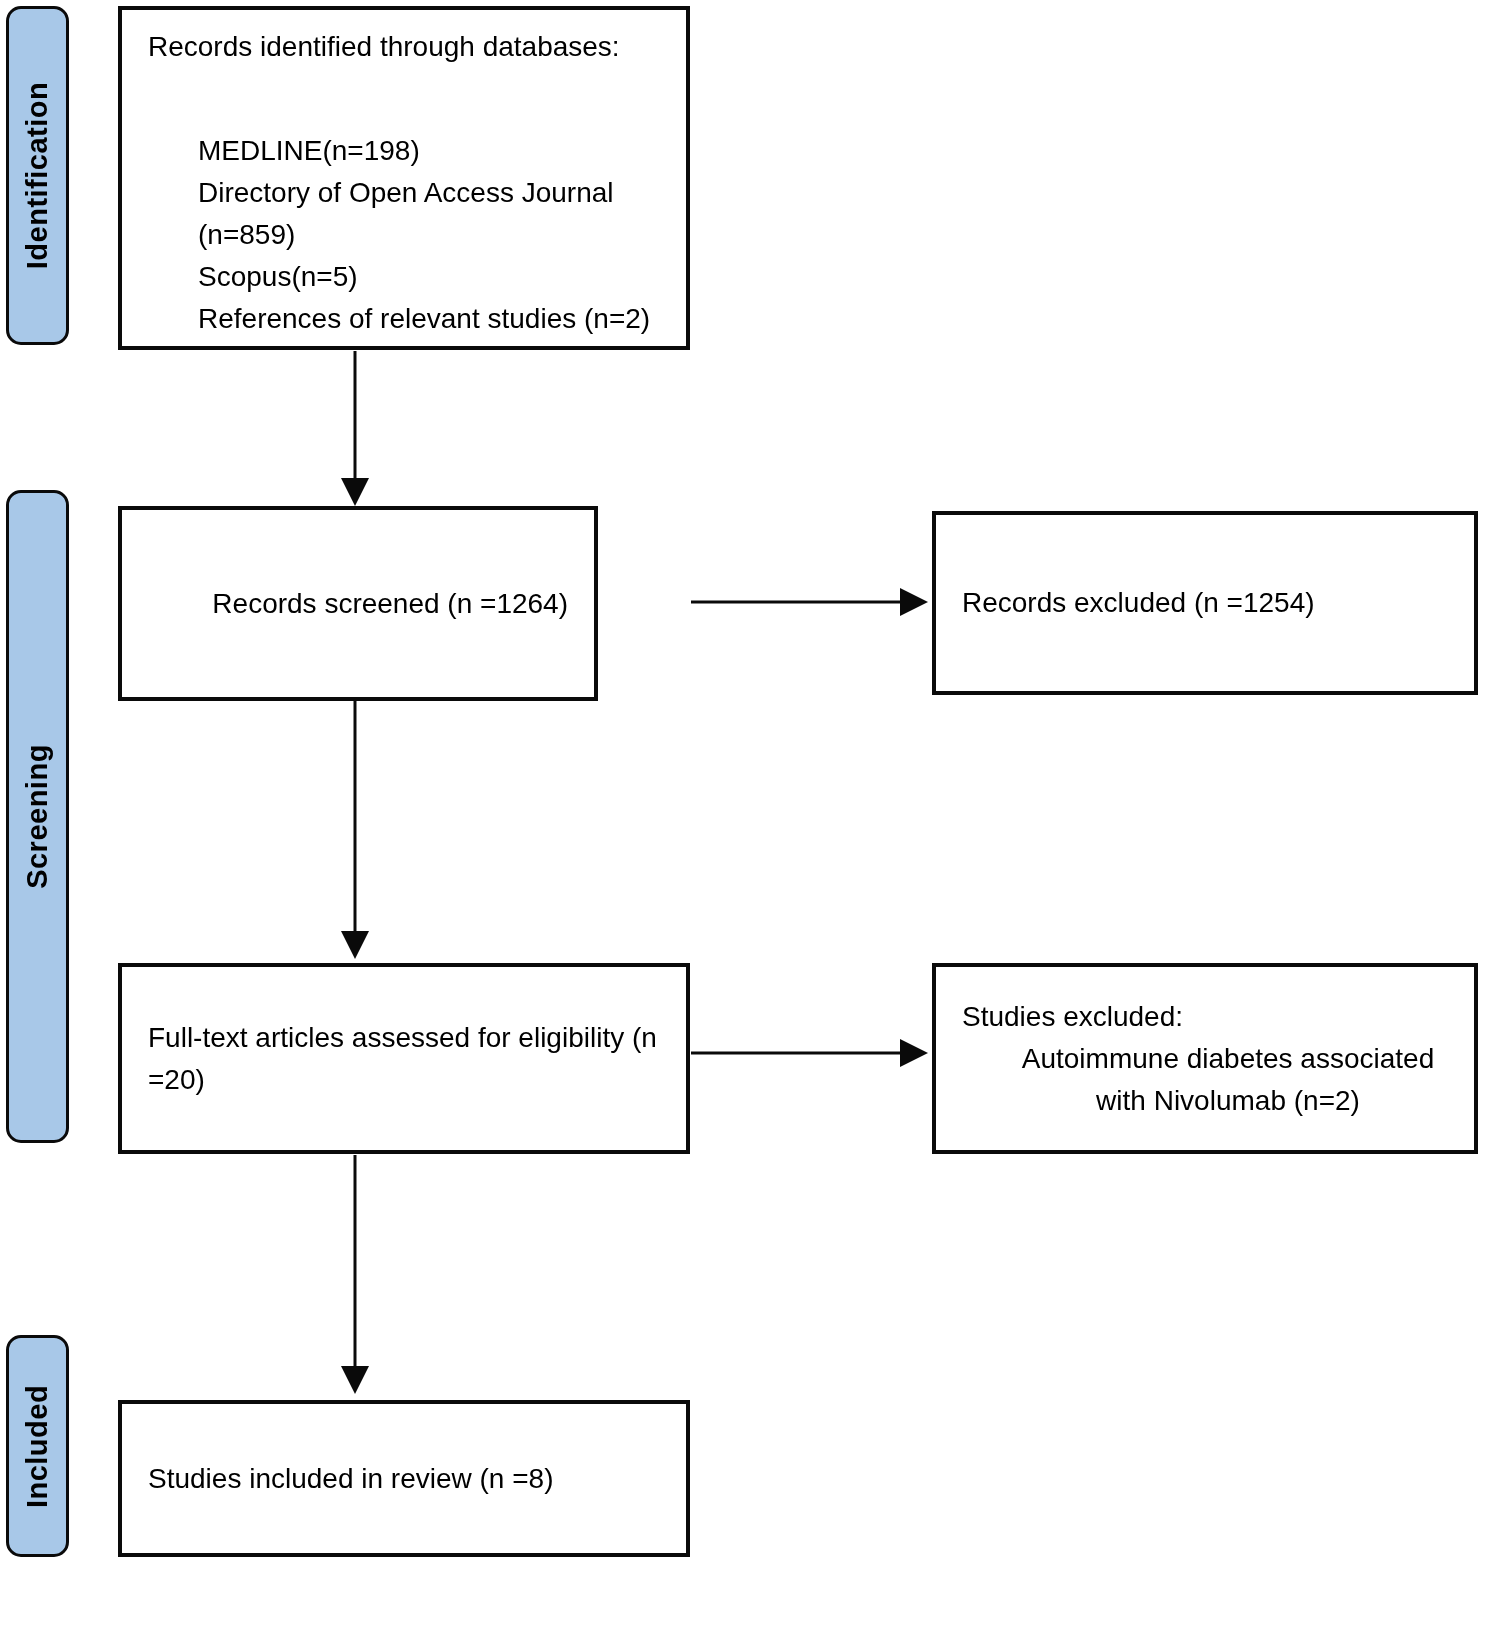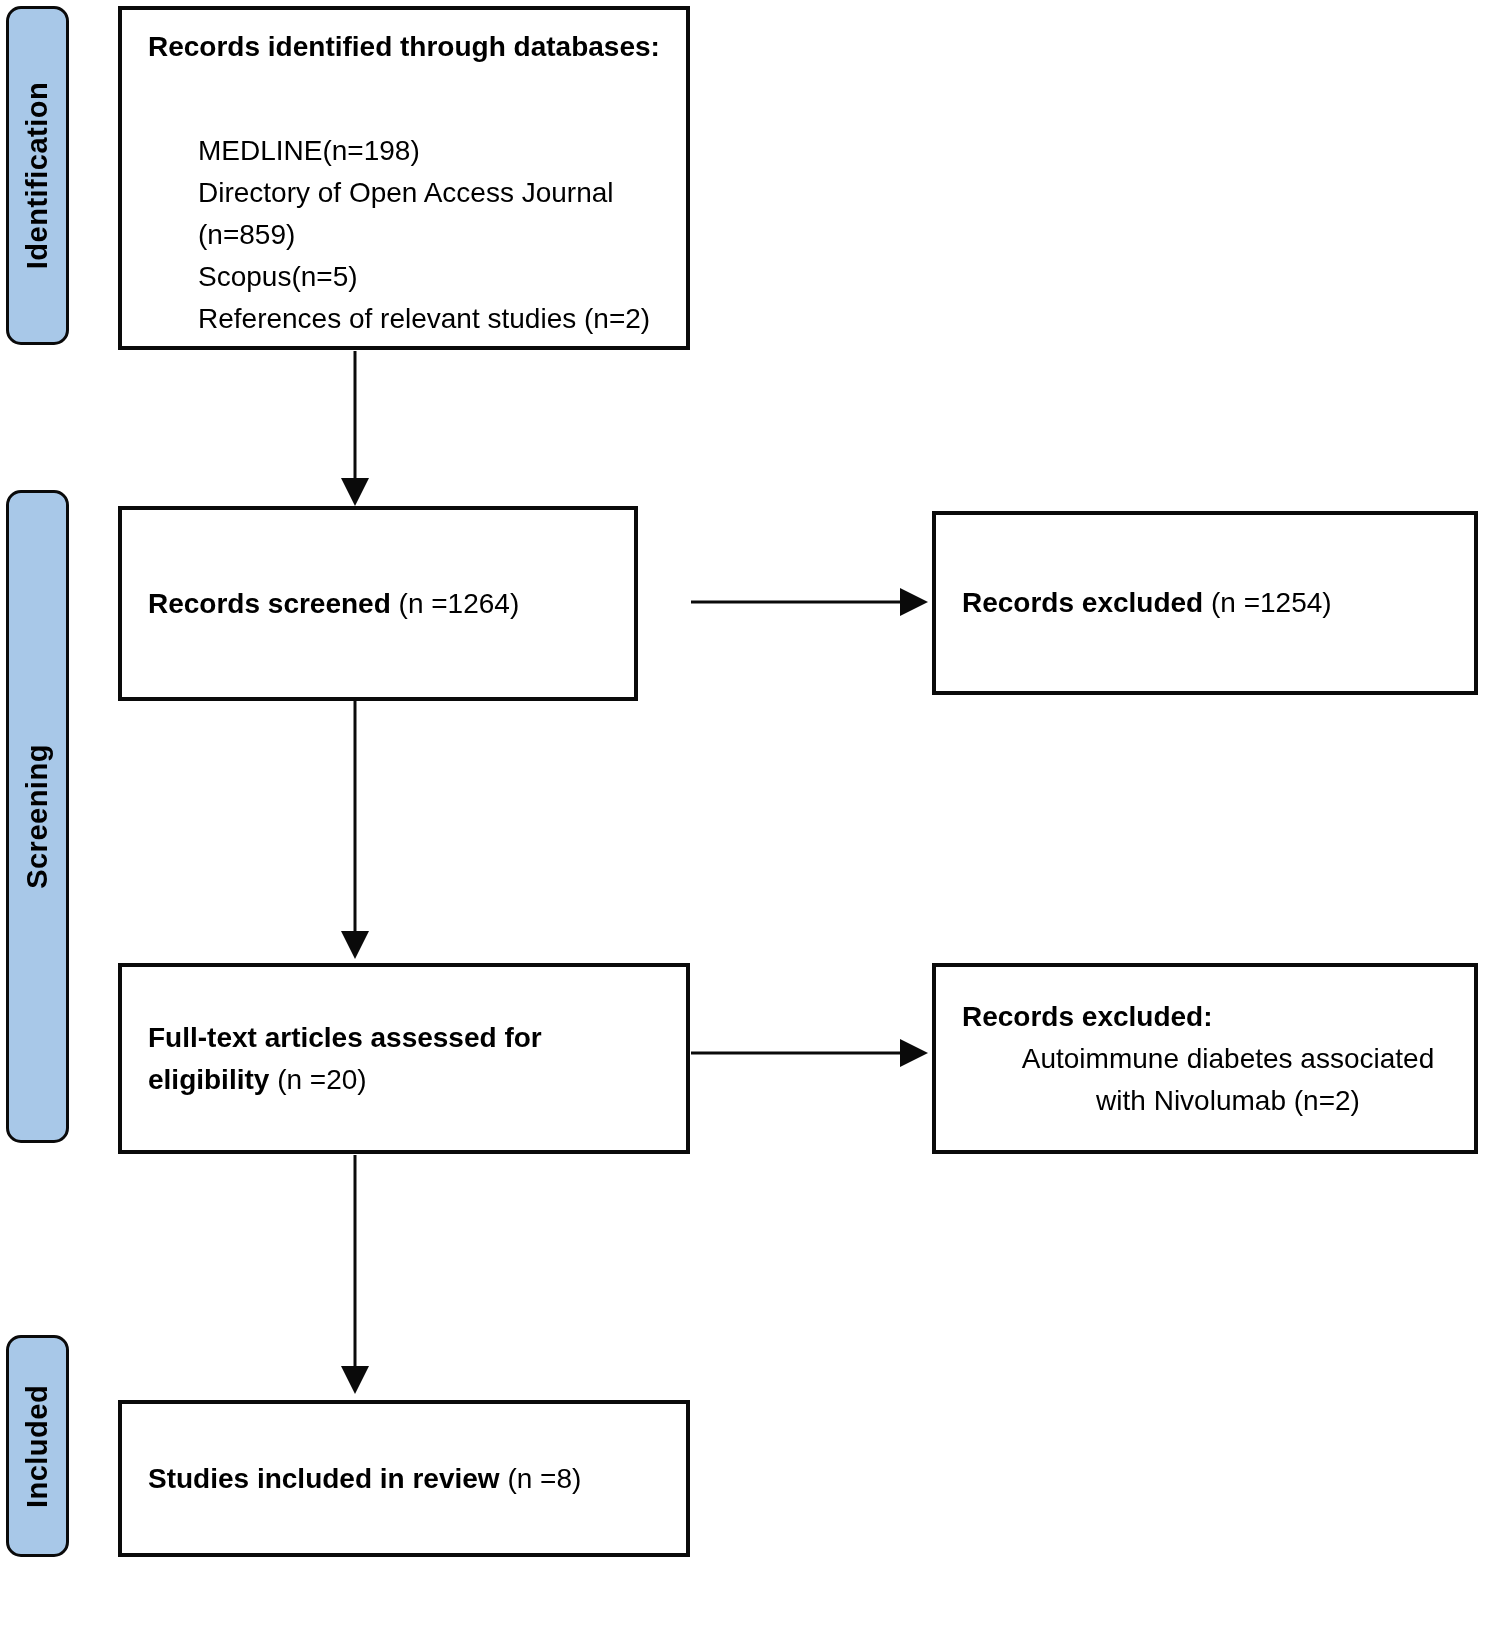--- a/index.html
+++ b/index.html
@@ -36,21 +36,21 @@
     box-sizing: border-box;
     font-size: 28px;
     line-height: 1.5;
     padding: 16px 26px;
   }
   .center-v {
     display: flex;
     flex-direction: column;
     justify-content: center;
   }
-  .b { font-weight: bold; }
+  .b { font-weight: normal; }
   .box span { white-space: pre-wrap; }
   .db-list { margin-top: 62px; padding-left: 50px; }
   .excl-lines { text-align: center; padding-left: 46px; }
   .arrows {
     position: absolute;
     left: 0; top: 0;
     width: 1489px; height: 1643px;
     pointer-events: none;
   }
 </style>
@@ -72,40 +72,40 @@
   <div class="box" style="left:118px; top:6px; width:572px; height:344px;">
     <div class="b">Records identified through databases:</div>
     <div class="db-list">
       <div>MEDLINE(n=198)</div>
       <div>Directory of Open Access Journal (n=859)</div>
       <div>Scopus(n=5)</div>
       <div>References of relevant studies (n=2)</div>
     </div>
   </div>
 
-  <div class="box center-v" style="left:118px; top:506px; width:520px; height:195px;">
+  <div class="box center-v" style="left:118px; top:506px; width:480px; height:195px;align-items:flex-end;">
     <div>
       <span class="b">Records screened</span><span> (n =1264)</span>
     </div>
   </div>
 
   <div class="box center-v" style="left:932px; top:511px; width:546px; height:184px;">
     <div>
       <span class="b">Records excluded</span><span> (n =1254)</span>
     </div>
   </div>
 
   <div class="box center-v" style="left:118px; top:963px; width:572px; height:191px;">
     <div>
       <span class="b">Full-text articles assessed for eligibility</span><span> (n =20)</span>
     </div>
   </div>
 
   <div class="box center-v" style="left:932px; top:963px; width:546px; height:191px;">
-    <div class="b">Records excluded:</div>
+    <div class="b">Studies excluded:</div>
     <div class="excl-lines">
       <div>Autoimmune diabetes associated</div>
       <div>with Nivolumab (n=2)</div>
     </div>
   </div>
 
   <div class="box center-v" style="left:118px; top:1400px; width:572px; height:157px;">
     <div>
       <span class="b">Studies included in review</span><span> (n =8)</span>
     </div>

